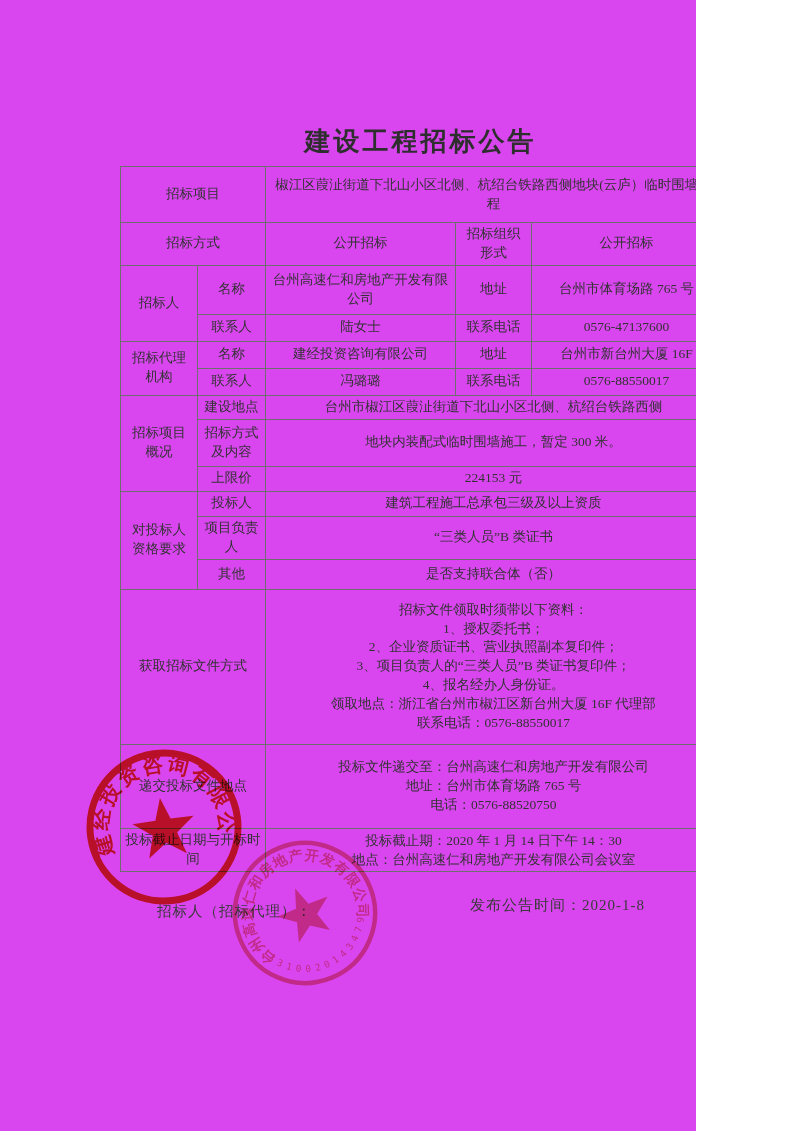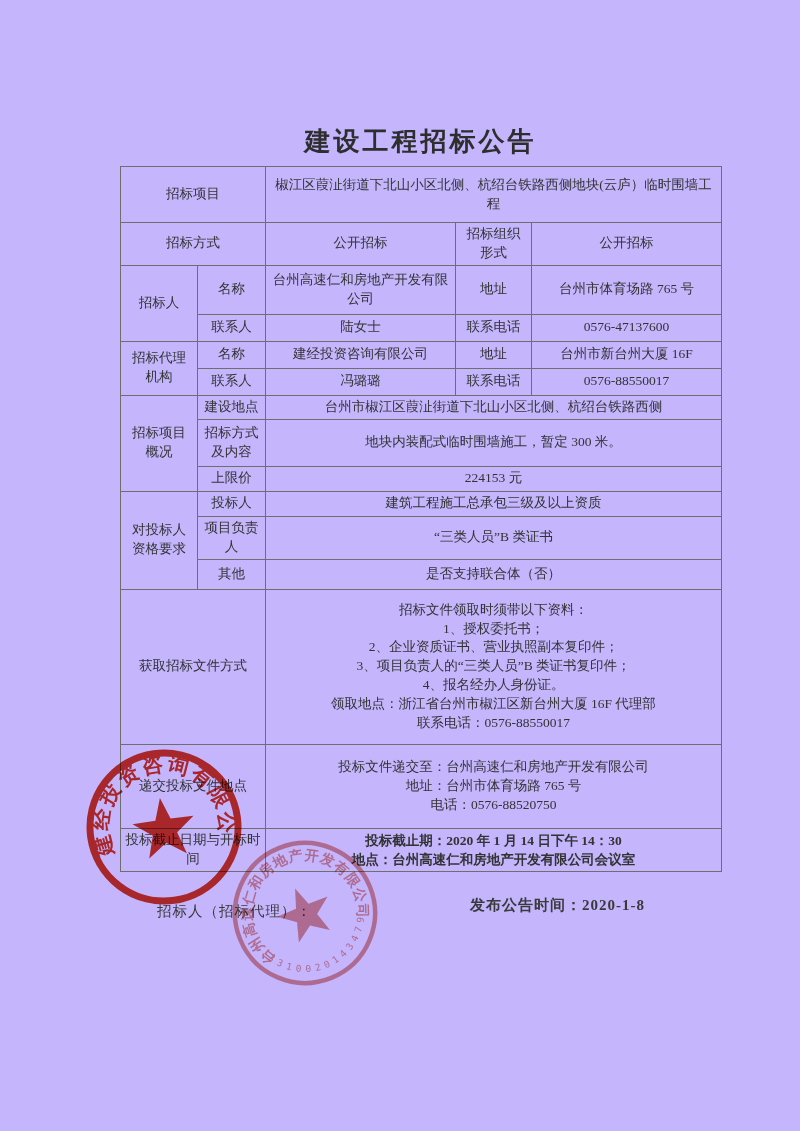--- a/index.html
+++ b/index.html
@@ -1,17 +1,17 @@
 <!DOCTYPE html>
 <html><head>
 <meta charset="utf-8">
 <style>
   html,body{margin:0;padding:0;background:#fff;}
   .page{
-    position:relative;width:800px;height:1131px;background:#c4b5fd;overflow:hidden;
+    position:relative;width:696px;height:1131px;background:#d946ef;overflow:hidden;
     font-family:"Liberation Serif","DejaVu Serif",serif;color:#333;
   }
   .doc-title{
     position:absolute;left:120px;top:124px;width:601px;
     text-align:center;font-size:26px;letter-spacing:3px;font-weight:600;color:#2e2e2e;
   }
   table.doc{
     position:absolute;left:120px;top:166px;width:601px;
     border-collapse:collapse;table-layout:fixed;
   }
@@ -21,26 +21,26 @@
     text-align:center;vertical-align:middle;
     padding:2px 4px;overflow:hidden;
   }
   td.wrap{white-space:pre-line;}
   td.ml{text-align:left;white-space:pre-line;padding:7px 12px;line-height:19.5px;}
   tr.r1{height:56px}tr.r2{height:39px}tr.r3{height:49px}tr.r4{height:27px}
   tr.r5{height:27px}tr.r6{height:27px}tr.r7{height:24px}tr.r8{height:47px}
   tr.r9{height:25px}tr.r10{height:25px}tr.r11{height:43px}tr.r12{height:30px}
   tr.r13{height:155px}tr.r14{height:84px}
   tr.r15{height:41px}
-  tr.r15 td.ml{padding:2px 12px;line-height:19px;font-weight:bold;}
+  tr.r15 td.ml{padding:2px 12px;line-height:19px;}
   .sig-line{
     position:absolute;left:157px;top:866px;font-size:14.5px;color:#3a3a3a;letter-spacing:1px;margin-top:36px;
   }
   .publish-time{
-    position:absolute;left:470px;top:896px;font-size:15px;color:#3a3a3a;letter-spacing:1px;font-weight:bold;
+    position:absolute;left:470px;top:896px;font-size:15px;color:#3a3a3a;letter-spacing:1px;
   }
   .stamp{position:absolute;mix-blend-mode:multiply;pointer-events:none;}
   .stamp-agency{left:72px;top:735px;width:184px;height:184px;opacity:.93;transform:rotate(-8deg);}
   .stamp-tenderer{left:220px;top:828px;width:170px;height:170px;opacity:.58;transform:rotate(-22deg);}
   .seal-text{font-family:"Liberation Serif","DejaVu Serif",serif;font-weight:bold;}
 </style>
 </head>
 <body>
 
 <div class="page">

